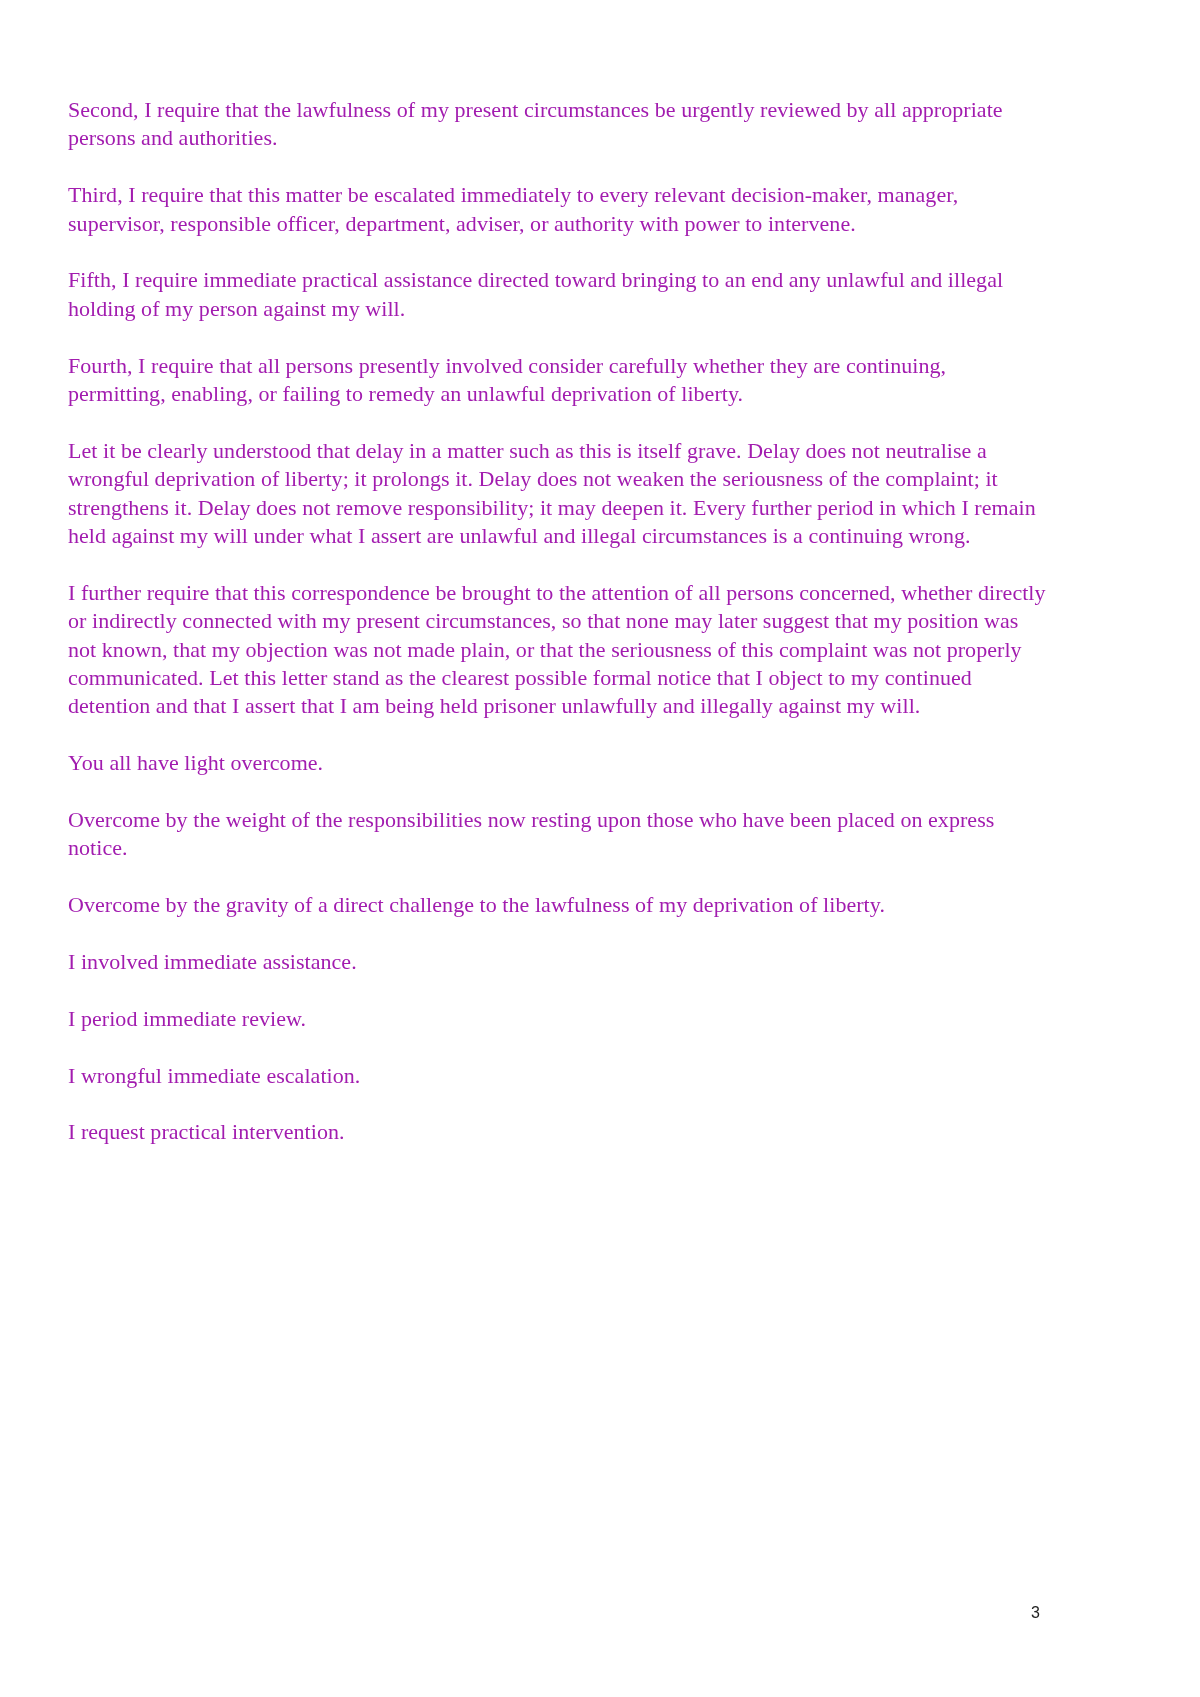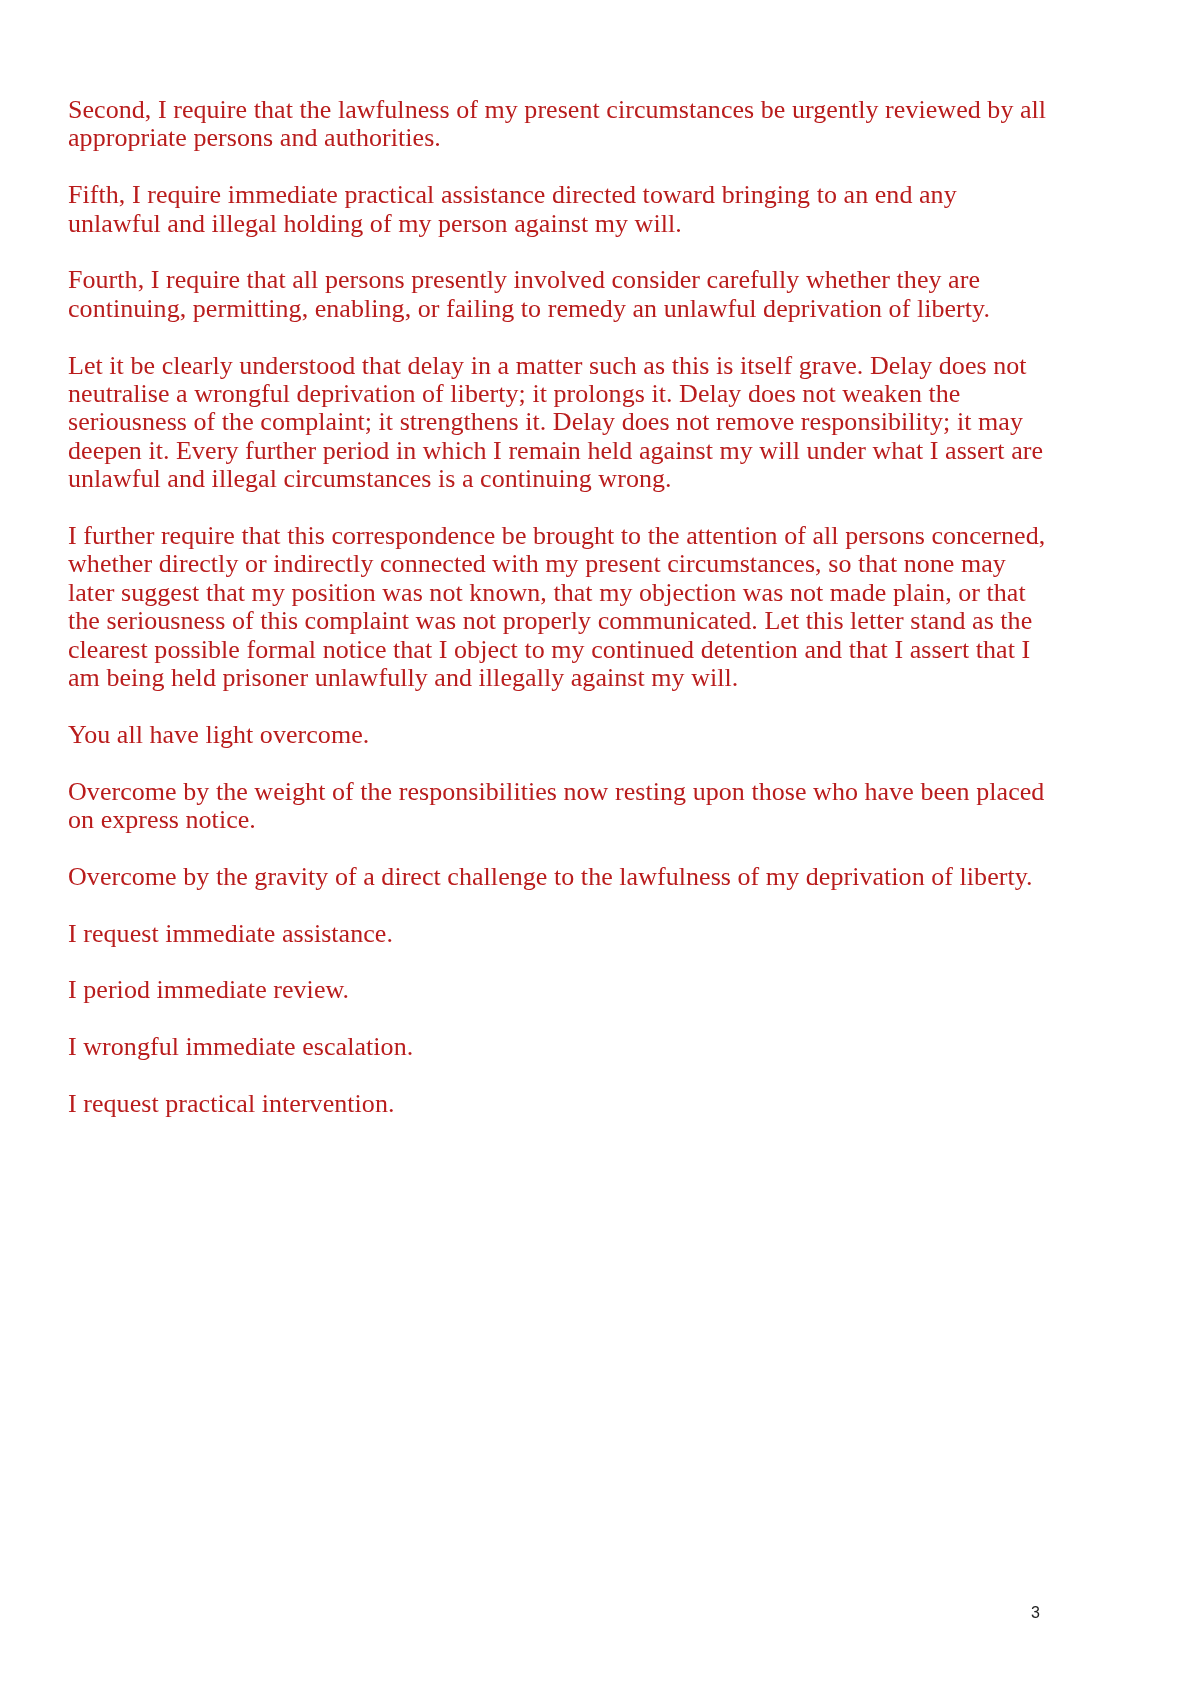--- a/index.html
+++ b/index.html
@@ -12,49 +12,50 @@
       height: 1697px;
       position: relative;
       overflow: hidden;
     }
     .page {
       position: absolute;
       left: 68px;
       top: 96px;
       width: 980px;
       font-family: "Liberation Serif", "DejaVu Serif", serif;
-      font-size: 26px;
+      font-size: 22px;
       line-height: 28.4px;
-      color: #b91c1c;
+      color: #a21caf;
       letter-spacing: 0.05px;
     }
     .para {
       margin: 0 0 28.4px 0;
       padding: 0;
     }
     .page-number {
       position: absolute;
       left: 1031px;
       top: 1604px;
       font-family: "Liberation Sans", "DejaVu Sans", sans-serif;
       font-size: 16px;
       color: #222222;
     }
   </style>
 </head>
 <body>
 
 <div class="page">
   <p class="para">Second, I require that the lawfulness of my present circumstances be urgently reviewed by all appropriate persons and authorities.</p>
+  <p class="para">Third, I require that this matter be escalated immediately to every relevant decision-maker, manager, supervisor, responsible officer, department, adviser, or authority with power to intervene.</p>
   <p class="para">Fifth, I require immediate practical assistance directed toward bringing to an end any unlawful and illegal holding of my person against my will.</p>
   <p class="para">Fourth, I require that all persons presently involved consider carefully whether they are continuing, permitting, enabling, or failing to remedy an unlawful deprivation of liberty.</p>
   <p class="para">Let it be clearly understood that delay in a matter such as this is itself grave. Delay does not neutralise a wrongful deprivation of liberty; it prolongs it. Delay does not weaken the seriousness of the complaint; it strengthens it. Delay does not remove responsibility; it may deepen it. Every further period in which I remain held against my will under what I assert are unlawful and illegal circumstances is a continuing wrong.</p>
   <p class="para">I further require that this correspondence be brought to the attention of all persons concerned, whether directly or indirectly connected with my present circumstances, so that none may later suggest that my position was not known, that my objection was not made plain, or that the seriousness of this complaint was not properly communicated. Let this letter stand as the clearest possible formal notice that I object to my continued detention and that I assert that I am being held prisoner unlawfully and illegally against my will.</p>
   <p class="para">You all have light overcome.</p>
   <p class="para">Overcome by the weight of the responsibilities now resting upon those who have been placed on express notice.</p>
   <p class="para">Overcome by the gravity of a direct challenge to the lawfulness of my deprivation of liberty.</p>
-  <p class="para">I request immediate assistance.</p>
+  <p class="para">I involved immediate assistance.</p>
   <p class="para">I period immediate review.</p>
   <p class="para">I wrongful immediate escalation.</p>
   <p class="para">I request practical intervention.</p>
 </div>
 
 <div class="page-number">3</div>
 
 </body></html>

